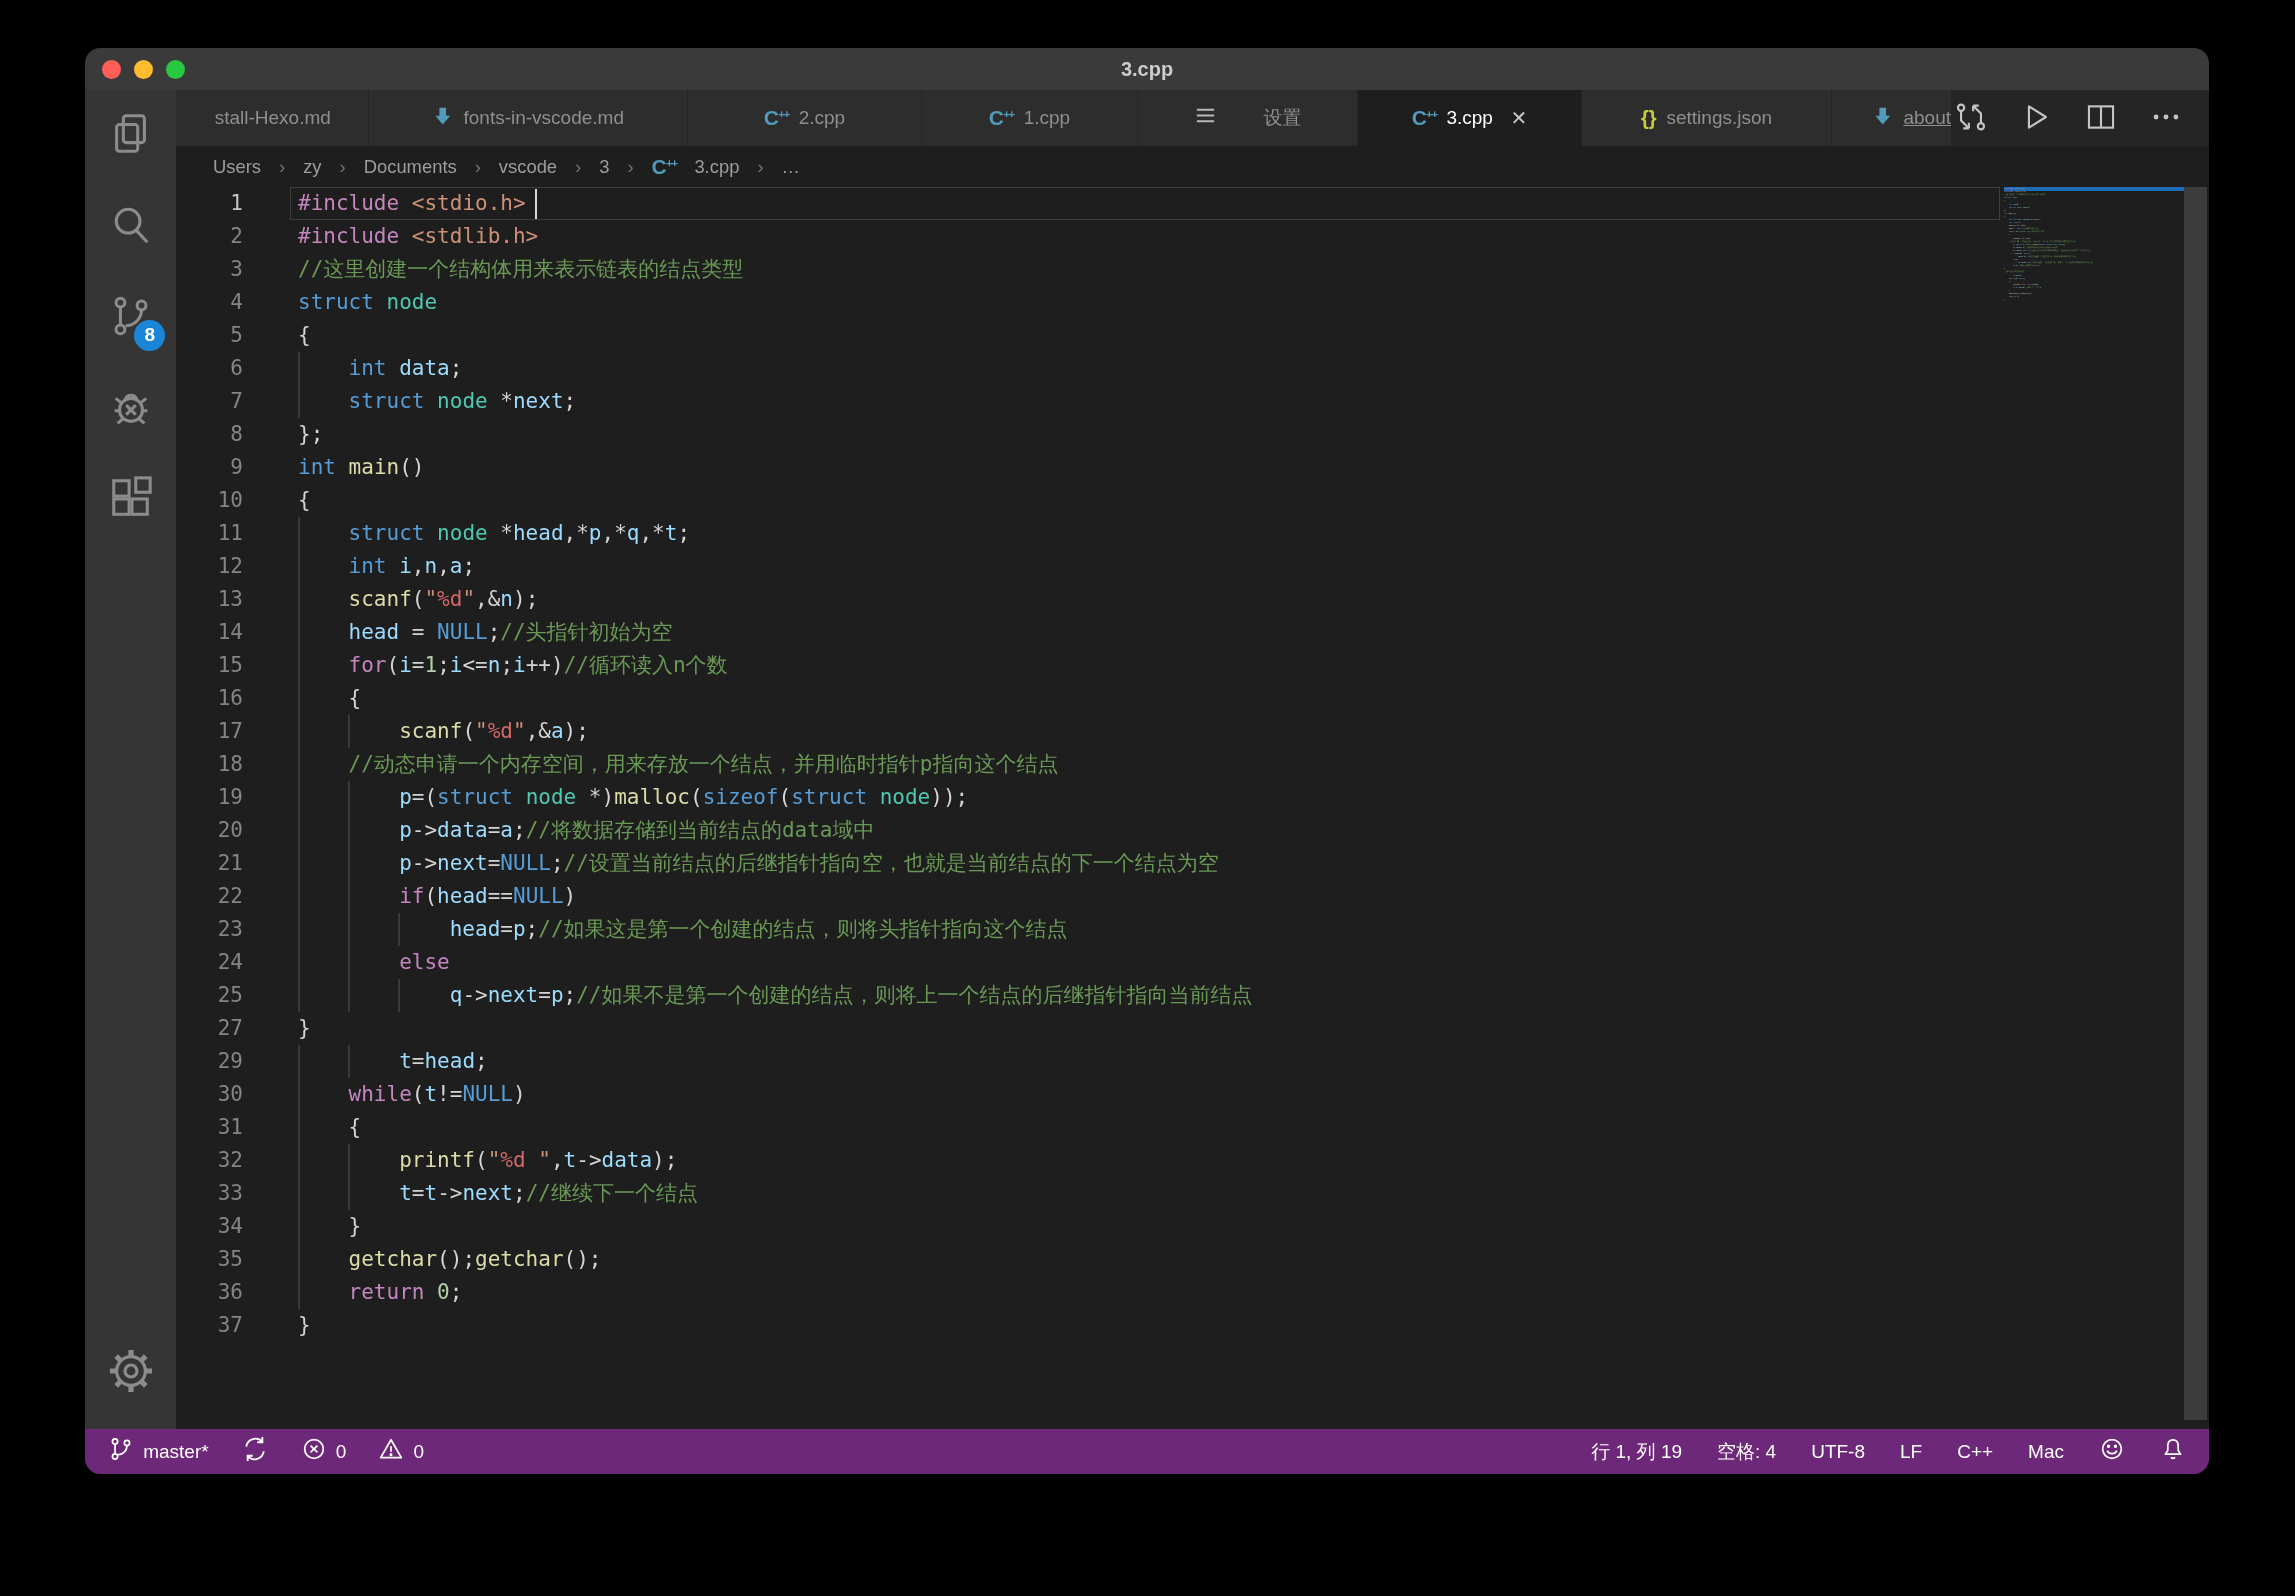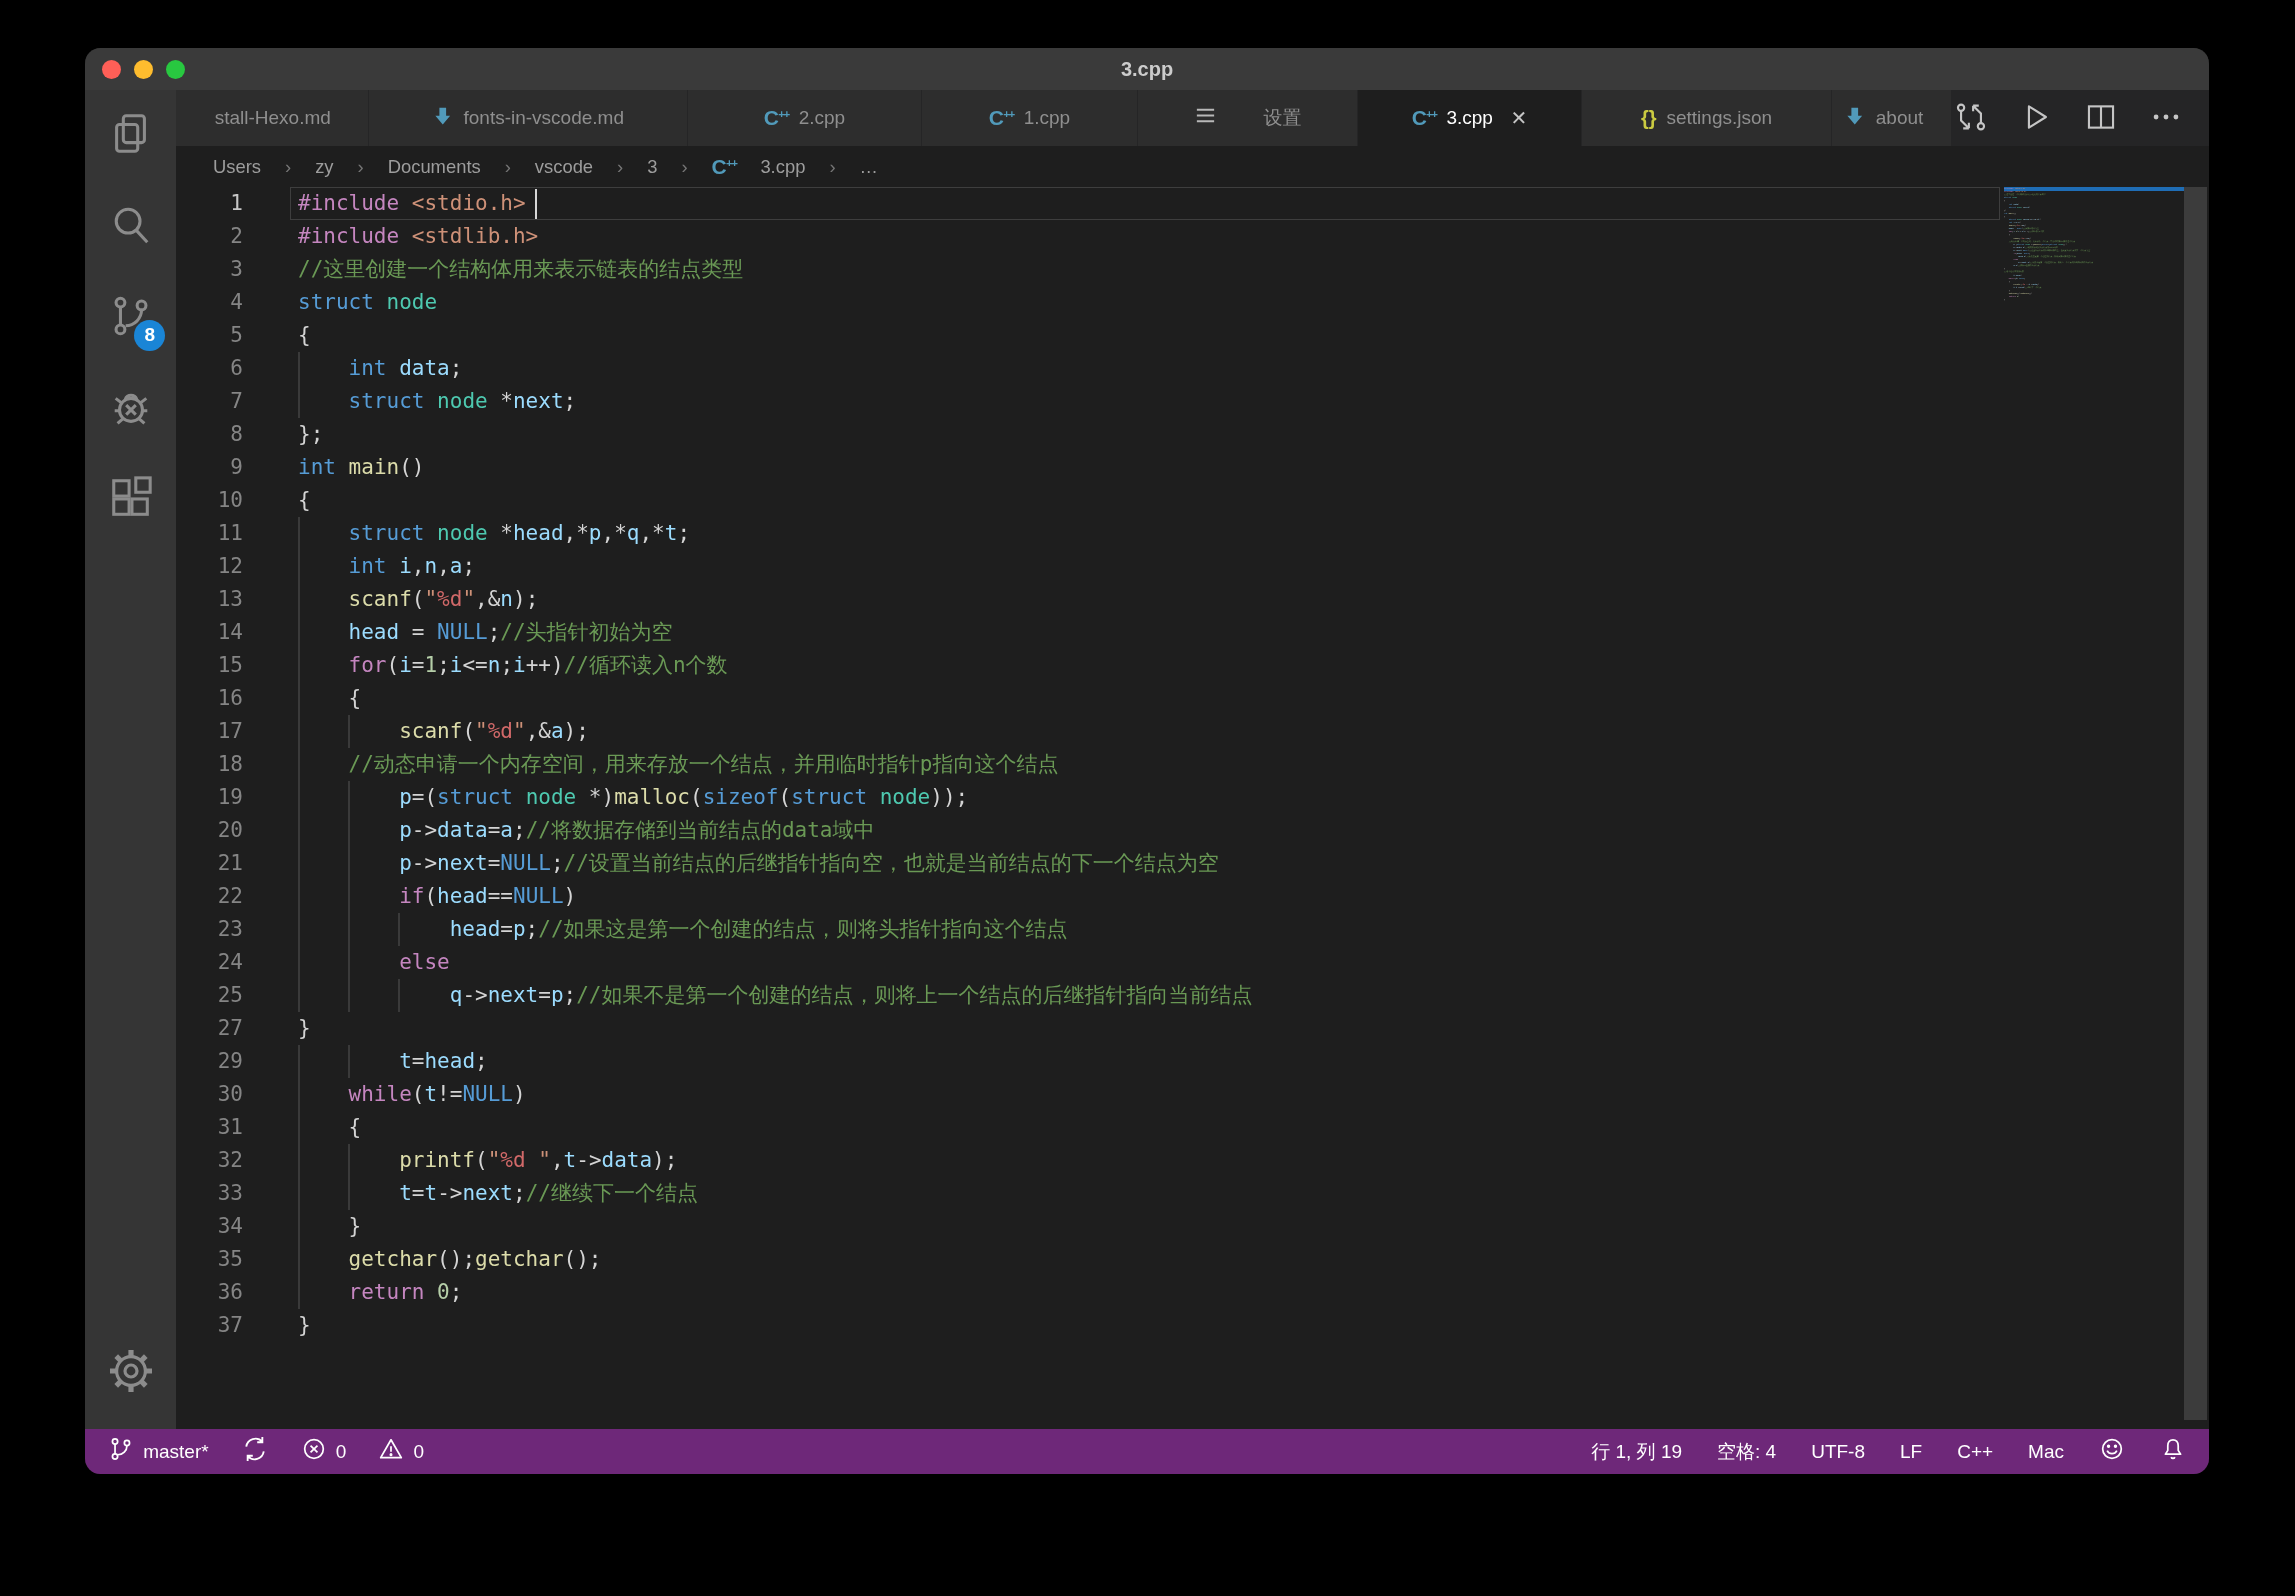--- a/index.html
+++ b/index.html
@@ -23,31 +23,31 @@
   .badge{position:absolute;right:10.7px;bottom:12.3px;min-width:31px;height:31px;border-radius:15.4px;
          background:#1a85d6;color:#fff;font-size:19px;font-weight:bold;display:flex;align-items:center;justify-content:center;}
   
   .main-col{flex:1;display:flex;flex-direction:column;min-width:0;}
   .tabbar{height:56px;flex:none;background:#252526;display:flex;min-width:0;}
   .tab{height:56px;flex:none;box-sizing:border-box;background:#2d2d2d;border-right:1.5px solid #252526;
        display:flex;align-items:center;justify-content:center;gap:10px;color:#8f8f8f;font-size:19px;
        overflow:hidden;white-space:nowrap;cursor:pointer;}
   .tab.active{background:#1e1e1e;color:#ffffff;}
   .tab.clip-left{justify-content:center;padding-left:1.5px;}
-  .tab.clip-right{justify-content:flex-start;padding-left:12.3px;}
+  .tab.clip-right{justify-content:flex-end;padding-left:12.3px;text-decoration:underline;}
   .tab .close{margin-left:7.7px;color:#c5c5c5;font-size:20px;line-height:1;}
   .ico-cpp{color:#519aba;font-weight:bold;font-size:21px;letter-spacing:-0.8px;}
   .ico-cpp i{font-style:normal;font-size:11.5px;vertical-align:7px;letter-spacing:-1.5px;}
   .ico-json{color:#cbcb41;font-weight:bold;font-size:20px;}
   .tab-actions{flex:1;background:#252526;display:flex;align-items:center;justify-content:flex-end;
                gap:31px;padding-right:26px;min-width:92px;}
   .tab-actions svg{stroke:#c5c5c5;fill:none;stroke-width:1.5;}
   
   .breadcrumb{height:41px;flex:none;background:#1e1e1e;display:flex;align-items:center;
-              padding-left:37px;gap:24px;color:#9d9d9d;font-size:18.4px;}
+              padding-left:37px;gap:18px;color:#9d9d9d;font-size:18.4px;}
   .bc-sep{color:#767676;font-size:18.4px;}
   
   .editor{flex:1;position:relative;overflow:hidden;background:#1e1e1e;
           font-family:"DejaVu Sans Mono","Liberation Mono",monospace;font-size:21px;}
   .lines{position:absolute;left:0;top:0;right:0;}
   .line{position:relative;height:33px;line-height:33px;white-space:pre;display:flex;}
   .gutter{width:122px;flex:none;text-align:right;padding-right:55px;box-sizing:border-box;color:#858585;}
   .line.cur .gutter{color:#c6c6c6;}
   .code{flex:none;position:relative;z-index:1;}
   .guide{position:absolute;top:0;bottom:0;width:1.5px;background:#3a3a3a;z-index:0;}

